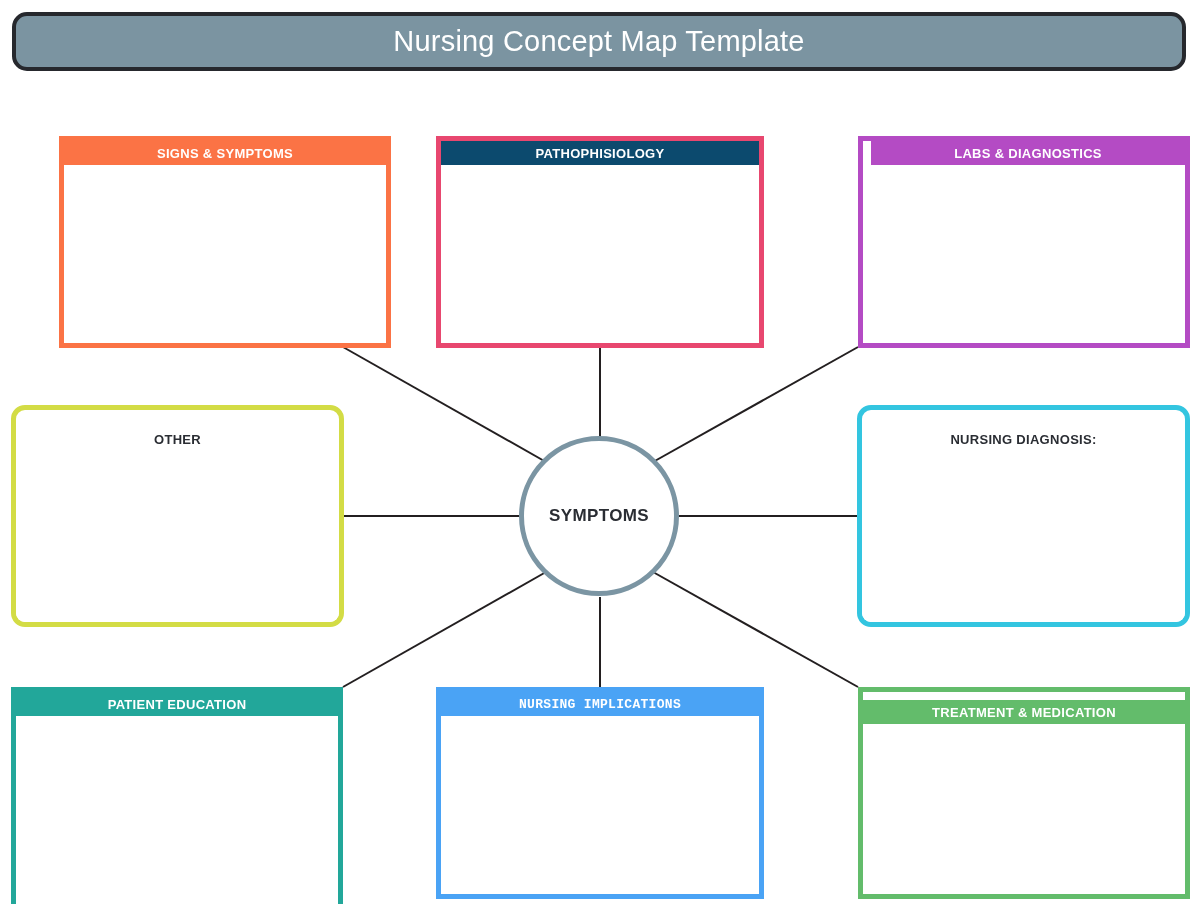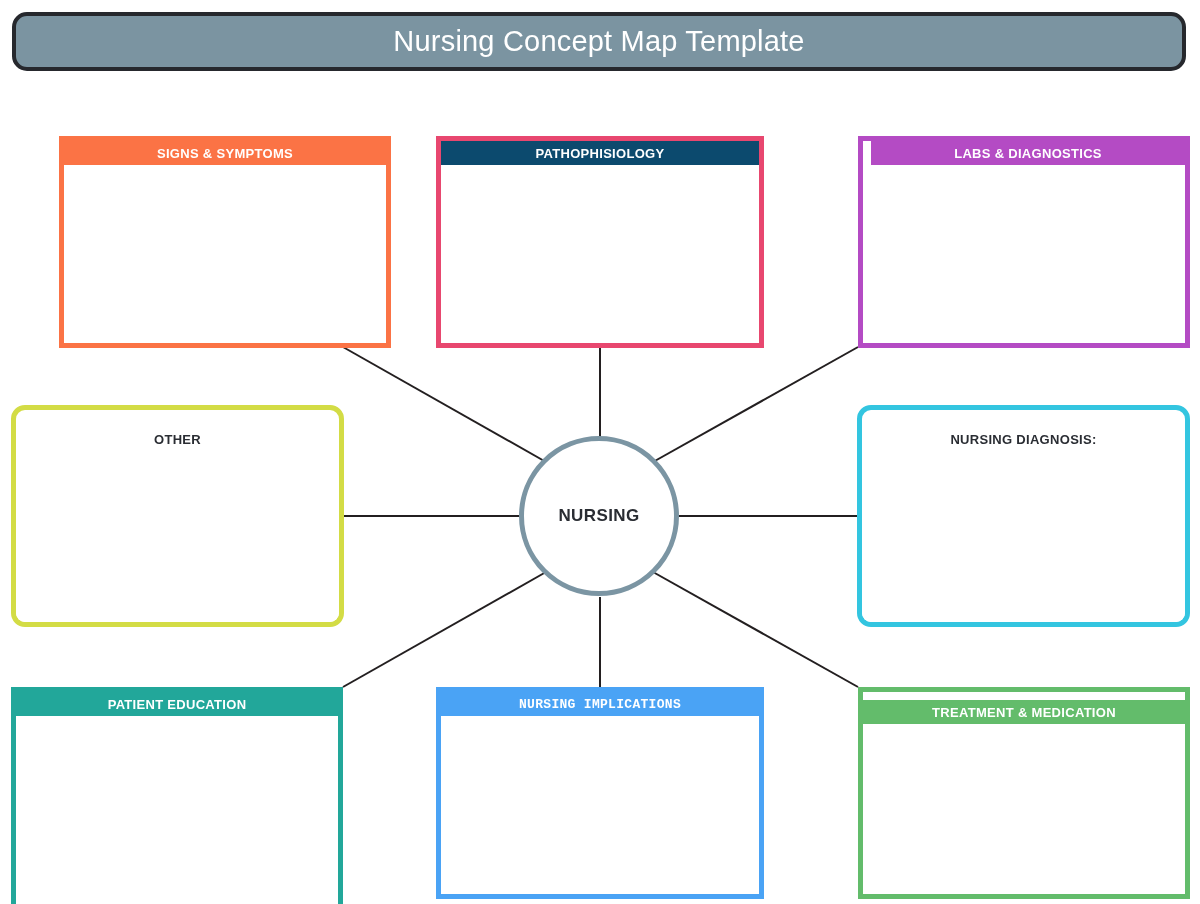--- a/index.html
+++ b/index.html
@@ -176,21 +176,21 @@
   </div>
 
   <div class="card outline" id="card-other" style="left: 11px; top: 405px; width: 333px; height: 222px; border-color: rgb(211, 220, 69);">
     <div class="card-header">
       <span>OTHER</span>
     </div>
     <div class="card-body"></div>
   </div>
 
   <div id="center-node" style="border-color: rgb(123, 149, 163);">
-    <span class="node-text" style="color: rgb(42, 45, 51);">NURSING</span>
+    <span class="node-text" style="color: rgb(42, 45, 51);">SYMPTOMS</span>
   </div>
 
   <div class="card outline" id="card-nursing-diagnosis" style="left: 857px; top: 405px; width: 333px; height: 222px; border-color: rgb(51, 197, 224);">
     <div class="card-header">
       <span>NURSING DIAGNOSIS:</span>
     </div>
     <div class="card-body"></div>
   </div>
 
   <div class="card banded" id="card-patient-education" style="left: 11px; top: 687px; width: 332px; height: 244px; border-color: rgb(34, 167, 154);">

